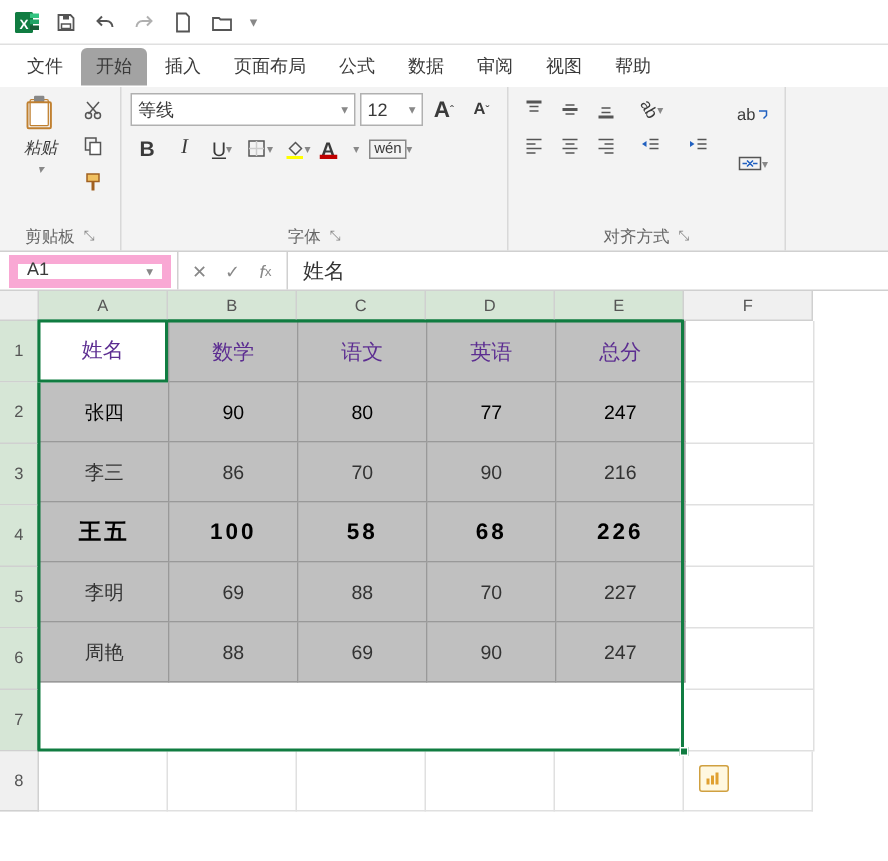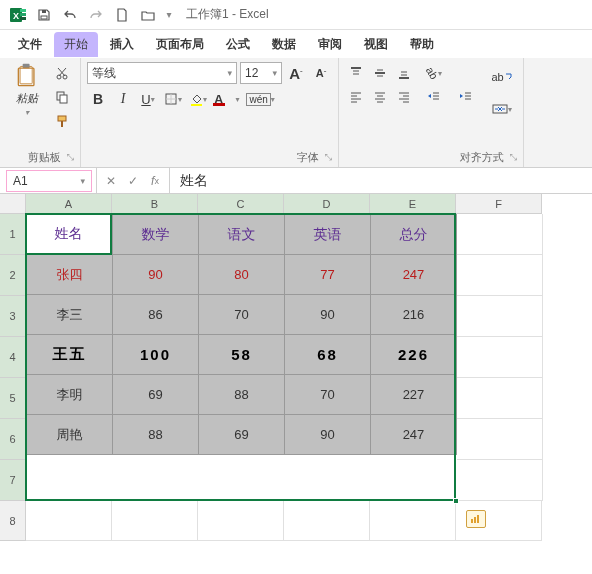--- a/index.html
+++ b/index.html
@@ -6,27 +6,27 @@
   body { background: #ffffff; width: 592px; height: 574px; overflow: hidden; font-size: 12px; color: #3a3a3a; }
 
   
   .titlebar { height: 30px; background: #ffffff; display: flex; align-items: center; padding: 0 6px; border-bottom: 1px solid #e0e0e0; gap: 2px; }
   .q-btn { width: 24px; height: 24px; display: flex; align-items: center; justify-content: center; border-radius: 3px; }
   .title-text { margin-left: 8px; font-size: 12px; color: #666; }
   .searchbox { margin-left: auto; display: flex; align-items: center; gap: 6px; border: 1px solid #c8c8c8; border-radius: 4px; padding: 2px 10px; height: 22px; color: #777; min-width: 60px; }
 
   
   .tabs { height: 28px; background: #ffffff; display: flex; align-items: center; padding: 0 8px; gap: 2px; }
-  .tab { padding: 4px 10px; font-size: 12px; color: #3a3a3a; border-radius: 4px 4px 0 0; cursor: pointer; font-weight: bold; }
-  .tab.active { background: #c4b5fd; font-weight: 500; }
+  .tab { padding: 4px 10px; font-size: 12px; color: #3a3a3a; border-radius: 4px 4px 0 0; cursor: pointer; }
+  .tab.active { background: #a3a3a3; font-weight: 500; }
   .tab.file { color: #3a3a3a; }
 
   
   .ribbon { background: #f3f3f3; border-bottom: 1px solid #d0d0d0; display: flex; height: 110px; }
-  .group { border-right: 1px solid #d8d8d8; padding: 4px 6px 2px 6px; display: flex; flex-direction: column; position: relative; align-items: flex-end; }
+  .group { border-right: 1px solid #d8d8d8; padding: 4px 6px 2px 6px; display: flex; flex-direction: column; position: relative; }
   .group-body { flex: 1; display: flex; align-items: flex-start; }
   .group-label { text-align: center; font-size: 11px; color: #666; padding: 2px 0 0 0; display: flex; justify-content: center; align-items: center; gap: 6px; }
   .launcher { font-size: 9px; color: #888; cursor: pointer; }
 
   .paste-col { display: flex; flex-direction: column; align-items: center; width: 42px; gap: 1px; }
   .paste-btn { width: 38px; height: 56px; display: flex; flex-direction: column; align-items: center; justify-content: center; border: 1px solid transparent; border-radius: 3px; font-style: italic; }
   .paste-btn span { font-size: 11px; margin-top: 2px; }
   .mini-col { display: flex; flex-direction: column; gap: 2px; margin-left: 2px; }
   .mini-btn { width: 24px; height: 22px; display: flex; align-items: center; justify-content: center; border-radius: 3px; }
 
@@ -41,21 +41,21 @@
 
   .align-group .grid3x2 { display: grid; grid-template-columns: repeat(3, 22px); grid-template-rows: repeat(2, 22px); gap: 2px; }
   .align-group .side { display: flex; flex-direction: column; gap: 2px; margin-left: 4px; }
   .side .r-btn { width: 30px; }
 
   .wrap-col { display: flex; flex-direction: column; gap: 2px; margin-left: 6px; }
   .wrap-col .r-btn { width: 30px; height: 30px; }
 
   
   .namebox-row { height: 26px; display: flex; align-items: center; border-bottom: 1px solid #d0d0d0; background: #fff; }
-  .namebox { width: 86px; height: 22px; border: 1px solid #f9a8d4; margin: 0 4px 0 6px; background: #fff; display: flex; align-items: center; padding: 0 6px; font-size: 12px; }
+  .namebox { width: 108px; height: 22px; border: 6px solid #f9a8d4; margin: 0 4px 0 6px; background: #fff; display: flex; align-items: flex-end; padding: 0 6px; font-size: 12px; }
   .namebox .dd { margin-left: auto; color: #888; font-size: 9px; }
   .fx-btns { display: flex; gap: 2px; padding: 0 4px; border-left: 1px solid #d0d0d0; border-right: 1px solid #d0d0d0; height: 100%; align-items: center; }
   .fx-btn { width: 20px; height: 20px; display: flex; align-items: center; justify-content: center; color: #888; }
   .formula-input { flex: 1; padding: 0 10px; font-size: 14px; color: #333; }
 
   
   .grid-area { position: relative; background: #fff; }
   .col-headers { display: flex; height: 20px; }
   .corner { width: 26px; border-right: 1px solid #d0d0d0; border-bottom: 1px solid #d0d0d0; background: #f0f0f0; }
   .colh { border-right: 1px solid #d0d0d0; border-bottom: 1px solid #d0d0d0; background: #f0f0f0; display: flex; align-items: center; justify-content: center; font-size: 11px; color: #555; }
@@ -64,21 +64,21 @@
   .colF { width: 86px; }
 
   .body { display: flex; }
   .row-headers { display: flex; flex-direction: column; width: 26px; }
   .rowh { border-right: 1px solid #d0d0d0; border-bottom: 1px solid #d0d0d0; background: #f0f0f0; display: flex; align-items: center; justify-content: center; font-size: 11px; color: #555; }
   .rowh.sel { background: #d6e6d6; border-right-color: #107c41; }
   .cells { position: relative; }
   .cells table { border-collapse: collapse; }
   .cells td { border: 1px solid #999; background: #c0c0c0; text-align: center; vertical-align: middle; font-size: 13px; color: #333; height: 40px; width: 86px; }
   .cells tr.row1 td { color: #5c2d91; font-size: 14px; }
-  .cells tr.row3 td { color: #b91c1c; }
+  .cells tr.row3 td { color: #000000; }
   .cells tr.row5 td { font-weight: 900; color: #000; font-family: "SimHei","Microsoft YaHei",sans-serif; font-size: 15px; letter-spacing: 2px; }
   .extra-col { border-right: 1px solid #e0e0e0; width: 86px; }
   .extra-cell { border-bottom: 1px solid #e0e0e0; }
 
   .selection-border { position: absolute; border: 2px solid #107c41; pointer-events: none; }
   .active-cell { position: absolute; border: 2px solid #107c41; background: rgba(255,255,255,0); pointer-events: none; }
   .fill-handle { position: absolute; width: 6px; height: 6px; background: #107c41; border: 1px solid #fff; }
 
   .row8 { display: flex; }
   .row8 .rowh { width: 26px; height: 40px; }
@@ -120,21 +120,20 @@
     <svg width="14" height="14" viewBox="0 0 14 14">
         <path d="M3 1h6l2 2v10H3z" fill="none" stroke="#555" stroke-width="1.2"></path>
       </svg>
   </div>
   <div class="q-btn">
     <svg width="14" height="14" viewBox="0 0 14 14">
         <path d="M1 4h4l1 1h7v7H1z" fill="none" stroke="#555" stroke-width="1.2"></path>
       </svg>
   </div>
   <div class="q-btn" style="width:14px;color:#888;font-size:10px;">▾</div>
-  <div class="title-text">工作簿1 - Excel</div>
 </div>
 
 <div class="tabs">
   <div class="tab file">文件</div>
   <div class="tab active">开始</div>
   <div class="tab">插入</div>
   <div class="tab">页面布局</div>
   <div class="tab">公式</div>
   <div class="tab">数据</div>
   <div class="tab">审阅</div>

